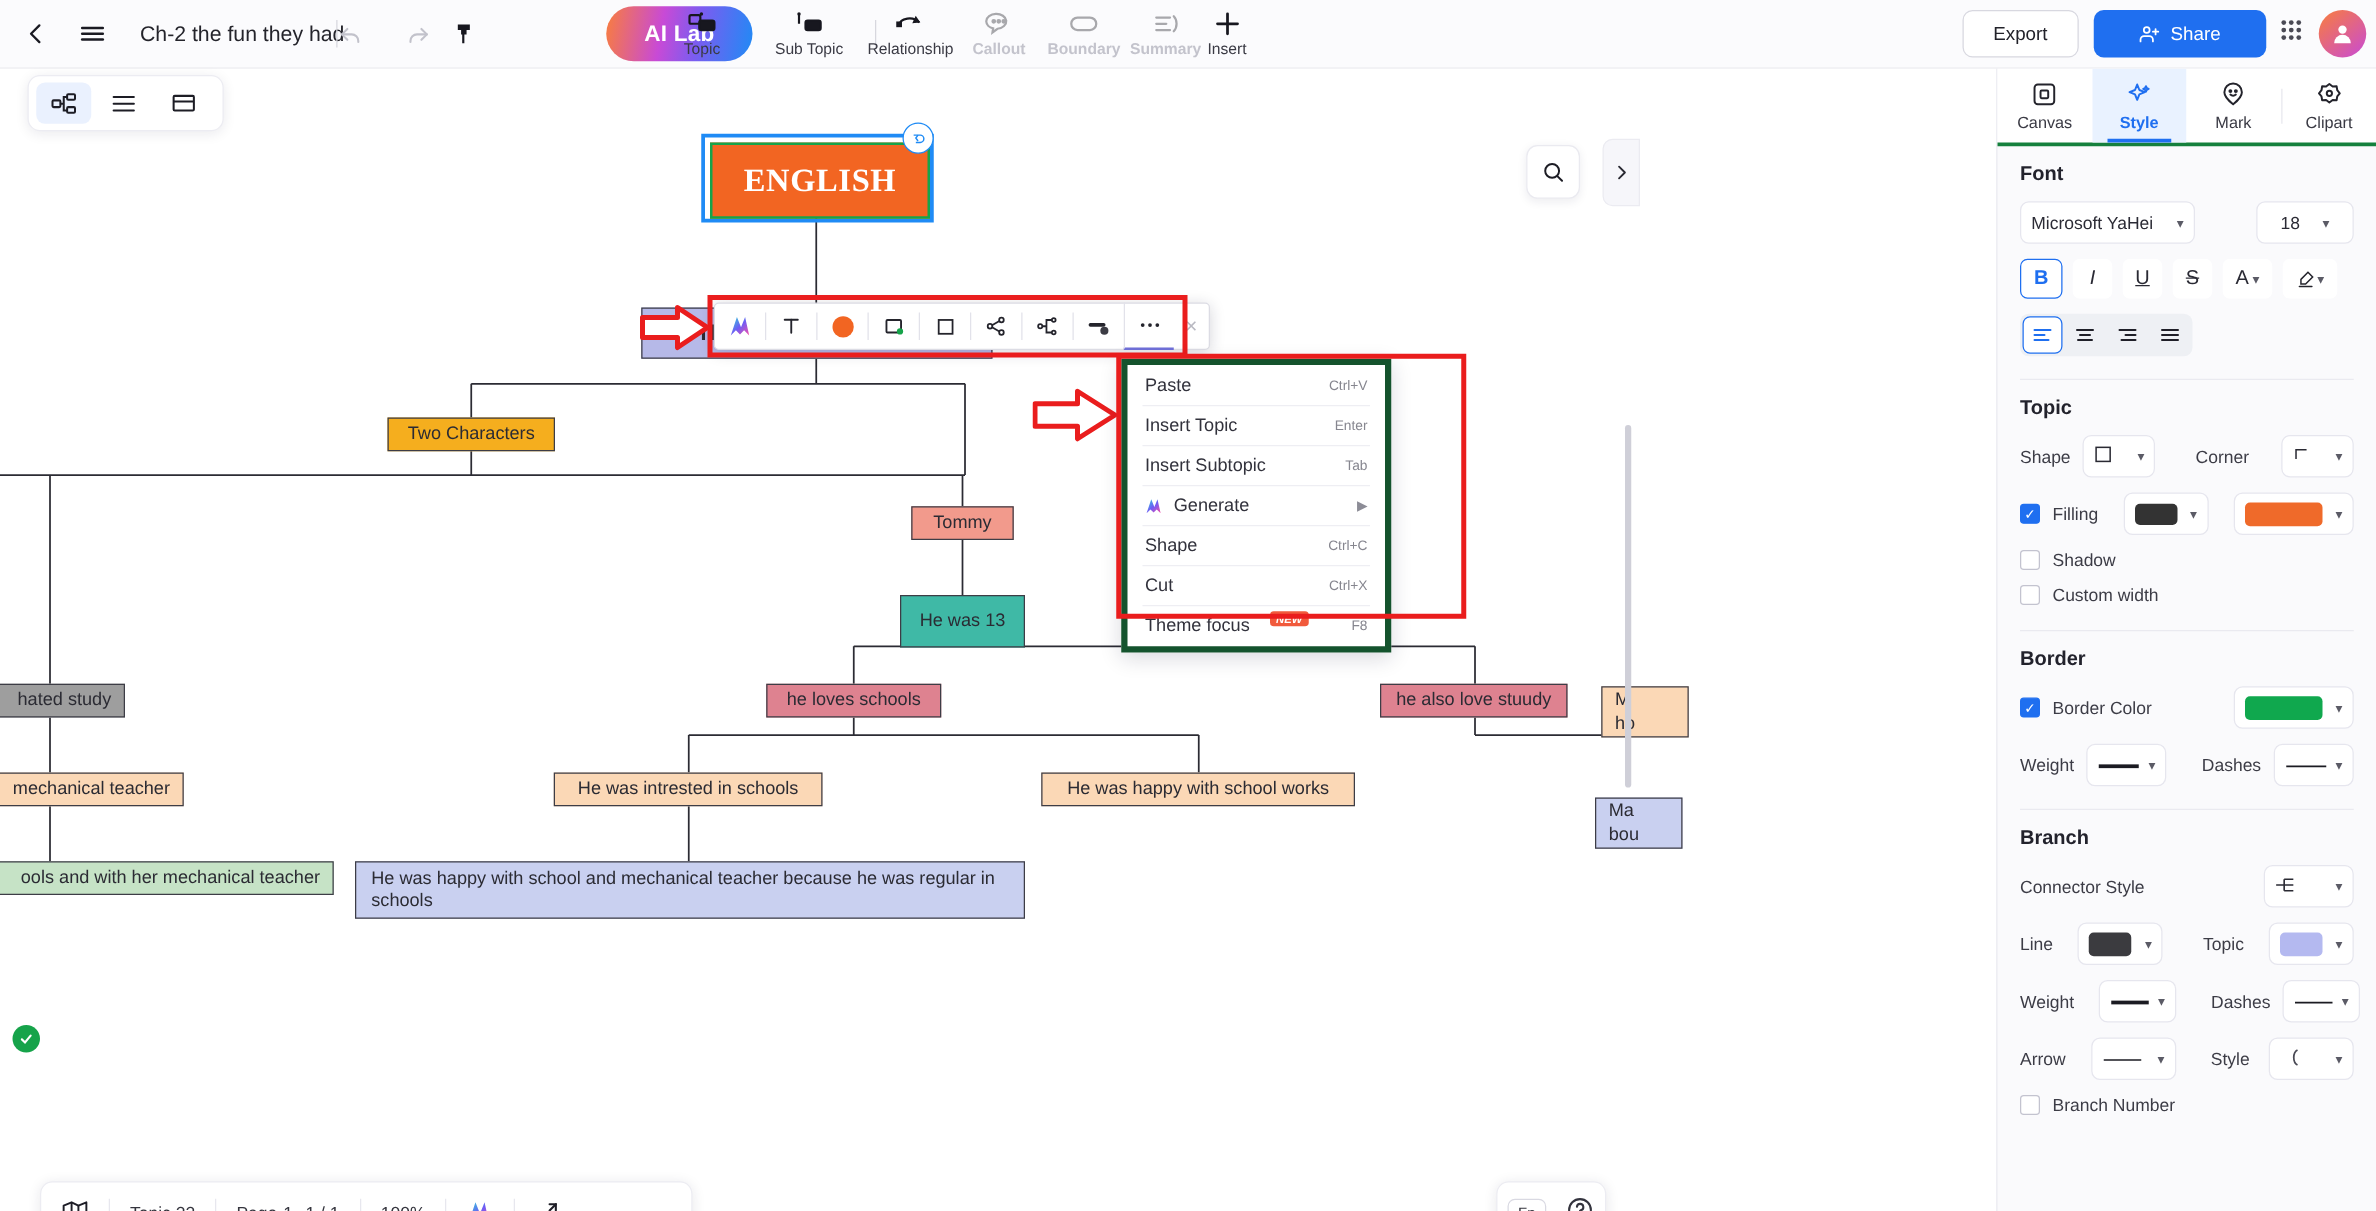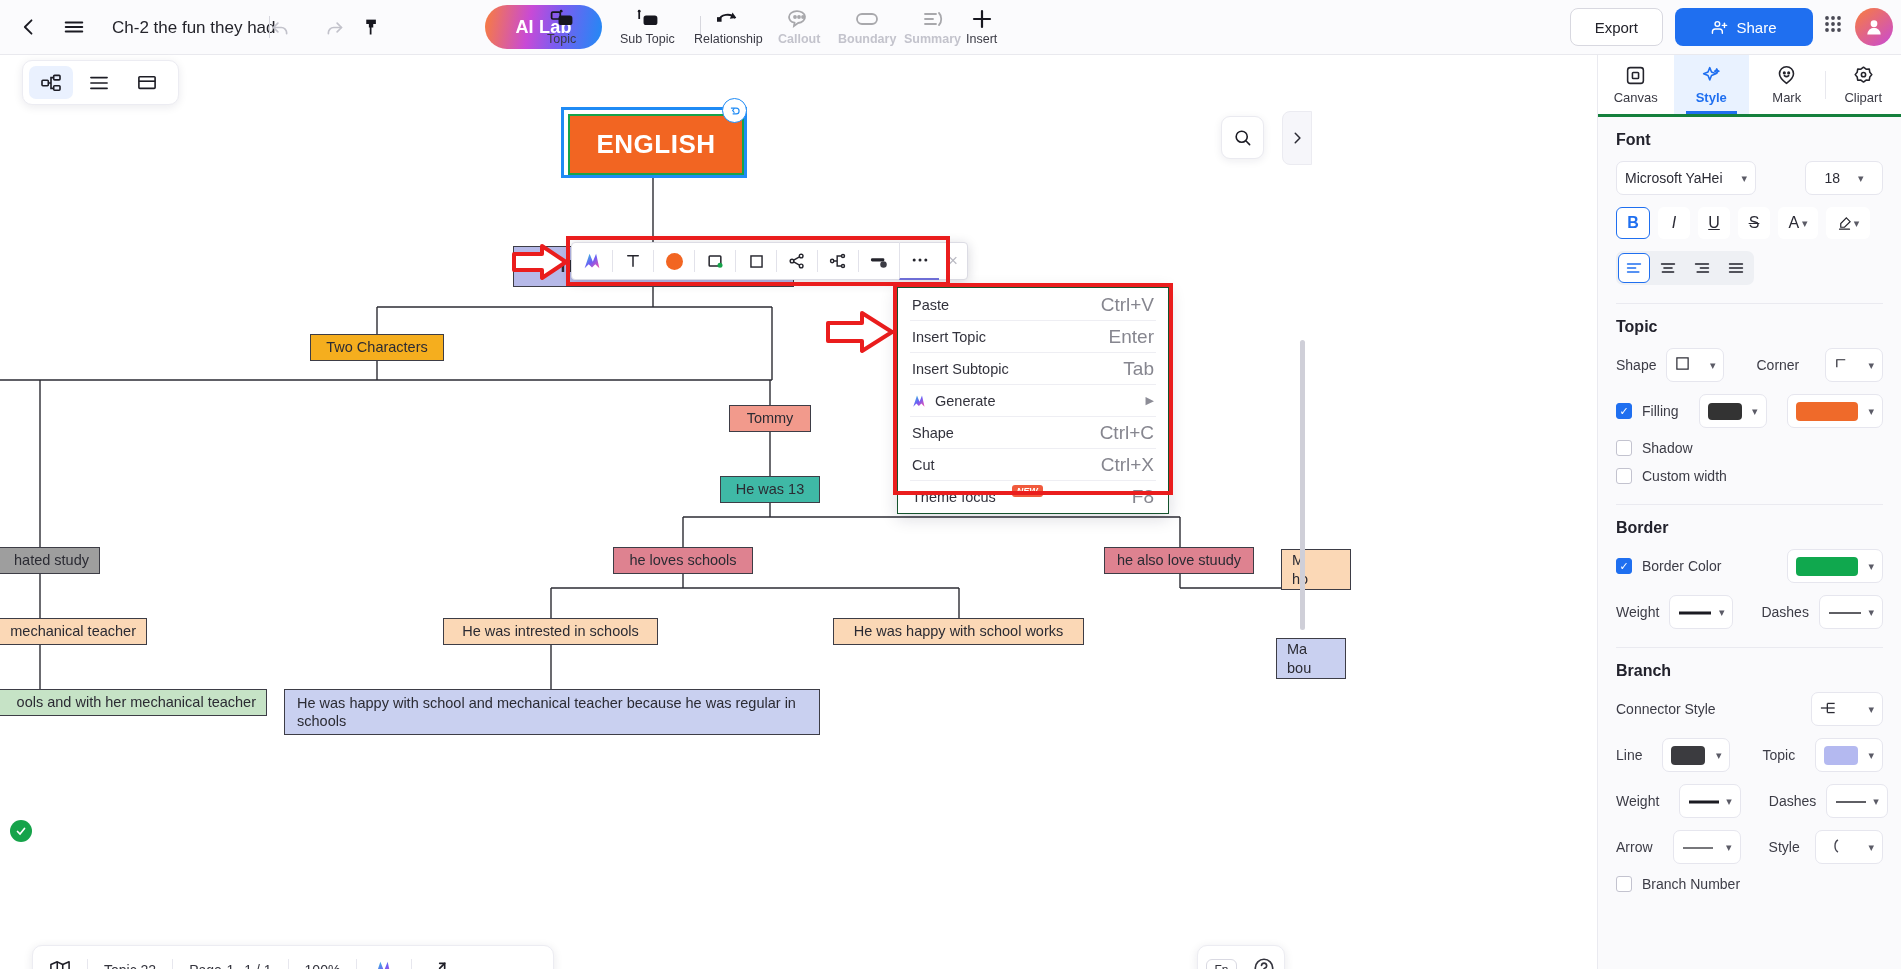--- a/index.html
+++ b/index.html
@@ -78,21 +78,21 @@
   .svg-lines { position:absolute; left:0; top:0; width:1597px; height:914px; }
 
   .node {
     position:absolute; display:flex; align-items:center; justify-content:center;
     font-size: 15px; color:#2b2b33; border:1px solid #3d3d46; cursor:pointer;
     text-align:center; line-height:1.25; padding: 4px 10px;
   }
 
   
   .root-wrap { position:absolute; left: 561px; top: 52px; width: 186px; height: 71px;
-    border: 3px solid #1f8bf5; }
+    border: 3px solid #1f8bf5; font-family: Liberation Serif, serif; }
   .root-node {
     position:absolute; left: 4px; top: 4px; width: 176px; height: 61px;
     background:#f26522; border:2px solid #16a34a; display:flex;
     align-items:center; justify-content:center;
     color:#fff; font-size: 26px; font-weight: bold; letter-spacing: .5px; cursor:pointer;
   }
   .root-badge { position:absolute; left: 158px; top: -12px; width: 25px; height: 25px;
     border-radius: 50%; background:#fff; border:1.5px solid #1f8bf5;
     display:flex; align-items:center; justify-content:center; cursor:pointer; }
 
@@ -111,30 +111,30 @@
      align-items:center; justify-content:center; cursor:pointer;}
   .tb-redbox {
     position:absolute; left: 566px; top: 181px; width: 384px; height: 50px;
     border: 4px solid #ea1d1d; pointer-events:none;
   }
   .arrow-1 { position:absolute; left: 512px; top: 188px; pointer-events:none; }
   .arrow-2 { position:absolute; left: 826px; top: 254px; pointer-events:none; }
 
   
   .ctx {
-    position:absolute; left: 897px; top: 232px; width: 272px; background:#fff;
-    border:1px solid #14532d; box-shadow: 0 4px 16px rgba(20,20,50,.16);
+    position:absolute; left: 897px; top: 232px; width: 216px; background:#fff;
+    border:5px solid #14532d; box-shadow: 0 4px 16px rgba(20,20,50,.16);
     padding: 2px 0;
   }
   .ctx-redbox { position:absolute; left: 893px; top: 228px; width: 280px; height: 212px;
     border: 4px solid #ea1d1d; pointer-events:none; }
   .ctx-item { height: 29px; display:flex; align-items:center; padding: 0 14px;
     font-size: 14.5px; color:#32323c; cursor:pointer; position:relative; }
   .ctx-label { flex: 1; display:flex; align-items:center; gap:8px; }
-  .ctx-key { color:#86868f; font-size: 19px; }
+  .ctx-key { color:#86868f; font-size: 11px; }
   .ctx-sep { height:1px; background:#eeeef3; margin: 1px 12px; }
   .ctx-arrow { color:#8c8c96; font-size: 11px; }
   .badge-new {
     display:inline-block; background:#f15a3c; color:#fff; font-size: 9px; font-weight:bold;
     padding: 1px 5px; border-radius: 3px; margin-left: 8px; font-style: italic;
     transform: translateY(-6px);
   }
 
   
   .canvas-search {
@@ -375,21 +375,21 @@
 
         <line x1="1180" y1="519" x2="1180" y2="533"></line>
         <line x1="1180" y1="533" x2="1290" y2="533"></line>
       </g>
     </svg>
 
     <div id="nodes">
         <div class="node" style="left: 513px; top: 191px; width: 281px; height: 41px; background: rgb(182, 185, 232); border-color: rgb(61, 61, 70); font-size: 17px; font-weight: bold;">The fun they had [ ch-1]</div>
         <div class="node" style="left: 310px; top: 279px; width: 134px; height: 27px; background: rgb(245, 174, 30); border-color: rgb(61, 61, 70); font-size: 14.5px;">Two Characters</div>
         <div class="node" style="left: 729px; top: 350px; width: 82px; height: 27px; background: rgb(242, 154, 140); border-color: rgb(61, 61, 70); font-size: 14.5px;">Tommy</div>
-        <div class="node" style="left: 720px; top: 421px; width: 100px; height: 27px; background: rgb(63, 185, 166); border-color: rgb(61, 61, 70); font-size: 14.5px;">He was 13</div>
+        <div class="node" style="left: 720px; top: 421px; width: 100px; height: 42px; background: rgb(63, 185, 166); border-color: rgb(61, 61, 70); font-size: 14.5px;">He was 13</div>
         <div class="node" style="left: 613px; top: 492px; width: 140px; height: 27px; background: rgb(222, 130, 144); border-color: rgb(61, 61, 70); font-size: 14.5px;">he loves schools</div>
         <div class="node" style="left: 1104px; top: 492px; width: 150px; height: 27px; background: rgb(222, 130, 144); border-color: rgb(61, 61, 70); font-size: 14.5px;">he also love stuudy</div>
         <div class="node" style="left: 443px; top: 563px; width: 215px; height: 27px; background: rgb(251, 216, 182); border-color: rgb(61, 61, 70); font-size: 14.5px;">He was intrested in schools</div>
         <div class="node" style="left: 833px; top: 563px; width: 251px; height: 27px; background: rgb(251, 216, 182); border-color: rgb(61, 61, 70); font-size: 14.5px;">He was happy with school works</div>
         <div class="node" style="left: 284px; top: 634px; width: 536px; height: 46px; background: rgb(201, 208, 240); border-color: rgb(61, 61, 70); font-size: 14.5px; justify-content: flex-start; text-align: left; padding: 5px 12px;">He was happy with school and mechanical teacher because he was regular in schools</div>
         <div class="node" style="left: -60px; top: 492px; width: 160px; height: 27px; background: rgb(158, 158, 158); border-color: rgb(61, 61, 70); font-size: 14.5px; justify-content: flex-end;">hated study</div>
         <div class="node" style="left: -90px; top: 563px; width: 237px; height: 27px; background: rgb(251, 216, 182); border-color: rgb(61, 61, 70); font-size: 14.5px; justify-content: flex-end;">mechanical teacher</div>
         <div class="node" style="left: -95px; top: 634px; width: 362px; height: 27px; background: rgb(198, 227, 198); border-color: rgb(61, 61, 70); font-size: 14.5px; justify-content: flex-end;">ools and with her mechanical teacher</div>
         <div class="node" style="left: 1281px; top: 494px; width: 70px; height: 41px; background: rgb(251, 216, 182); border-color: rgb(61, 61, 70); font-size: 14.5px; white-space: pre-line; justify-content: flex-start; text-align: left;">M
 ho</div>

